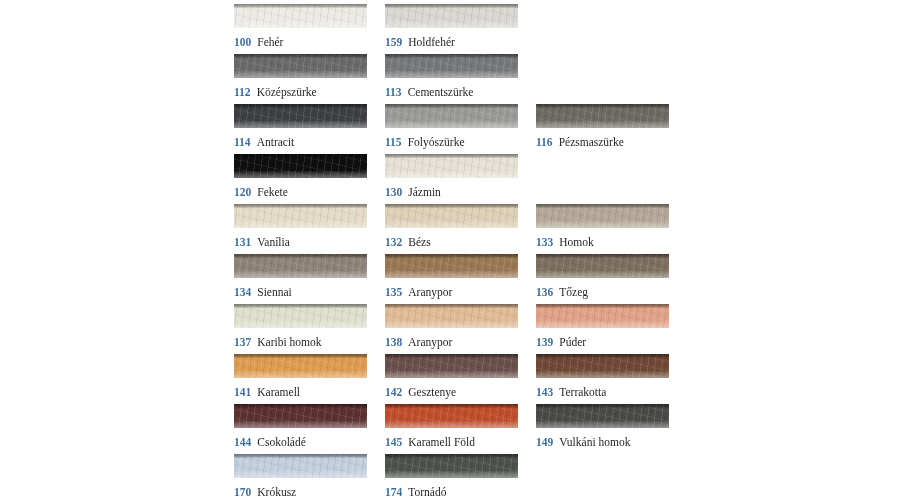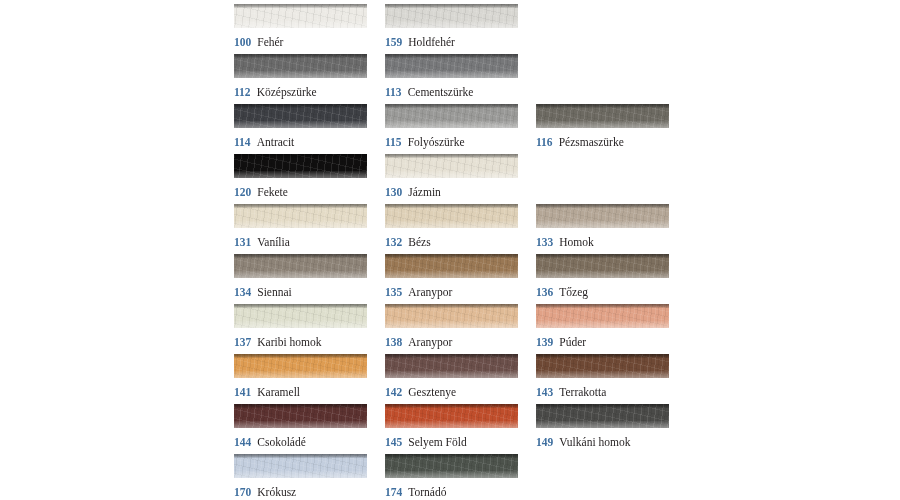--- a/index.html
+++ b/index.html
@@ -306,21 +306,21 @@
           <div class="chip-bottom"></div>
         </div>
         <div class="swatch-label"><span class="swatch-code">144</span><span class="swatch-name">Csokoládé</span></div>
       </div>
       <div class="swatch-cell">
         <div class="swatch-chip" style="background-color: rgb(192, 78, 44);">
           <div class="chip-texture"></div>
           <div class="chip-top"></div>
           <div class="chip-bottom"></div>
         </div>
-        <div class="swatch-label"><span class="swatch-code">145</span><span class="swatch-name">Selyem Föld</span></div>
+        <div class="swatch-label"><span class="swatch-code">145</span><span class="swatch-name">Karamell Föld</span></div>
       </div>
       <div class="swatch-cell">
         <div class="swatch-chip" style="background-color: rgb(74, 74, 72);">
           <div class="chip-texture"></div>
           <div class="chip-top"></div>
           <div class="chip-bottom"></div>
         </div>
         <div class="swatch-label"><span class="swatch-code">149</span><span class="swatch-name">Vulkáni homok</span></div>
       </div>
     </div>

